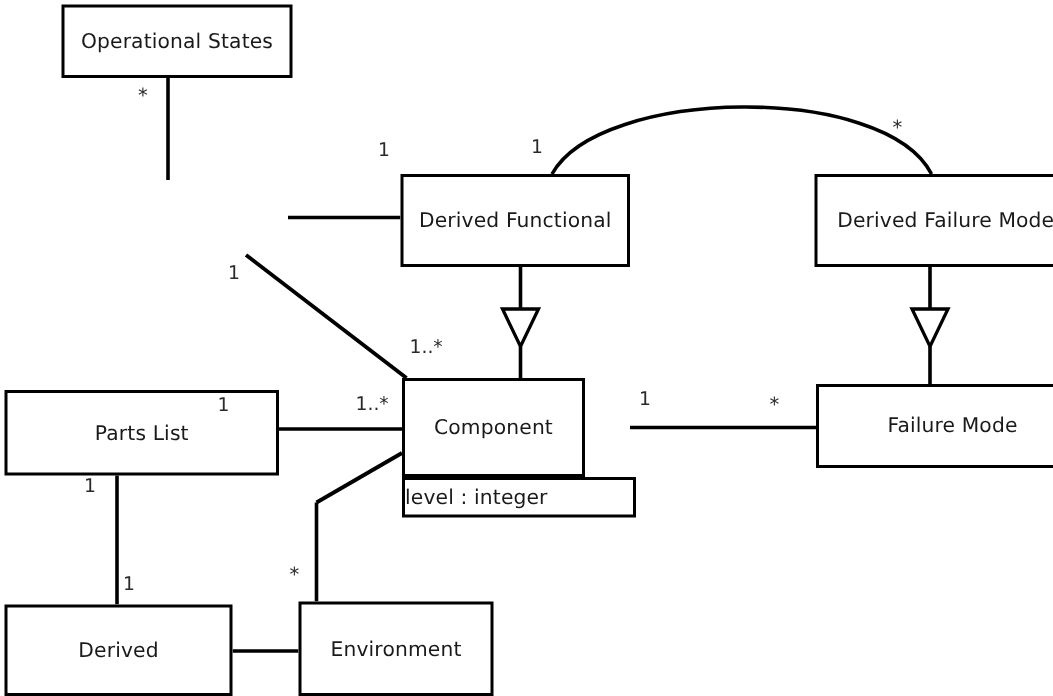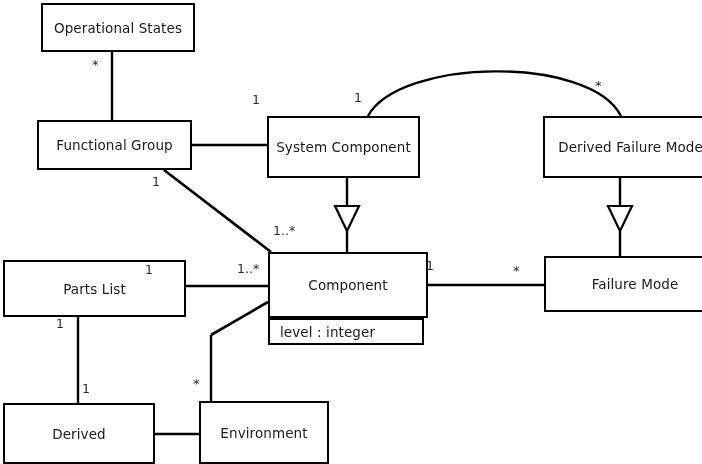--- a/index.html
+++ b/index.html
@@ -44,21 +44,20 @@
     background: #ffffff;
     border: 2.2px solid #000000;
     display: flex;
     align-items: center;
     z-index: 6;
   }
   .uml-attr-text {
     font-size: 13.5px;
     color: #1a1a1a;
     white-space: nowrap;
-    padding-left: 10px;
     letter-spacing: 0.1px;
   }
   .mult-label {
     position: absolute;
     font-size: 12.5px;
     color: #2a2a2a;
     white-space: nowrap;
     z-index: 8;
     line-height: 1;
   }
@@ -98,37 +97,34 @@
     <line x1="268" y1="302" x2="211" y2="335" stroke="#000" stroke-width="2.6"></line>
     <line x1="211" y1="335" x2="211" y2="401" stroke="#000" stroke-width="2.4"></line>
 
     <line x1="155" y1="434" x2="199" y2="434" stroke="#000" stroke-width="2.4"></line>
   </svg>
 
   <div class="uml-class" style="left:41px; top:3px; width:154px; height:49px;">
     <span class="uml-class-name">Operational States</span>
   </div>
 
-  <div class="uml-class" style="left:37px; top:120px; width:155px; height:50px;">
-    <span class="uml-class-name">Functional Group</span>
-  </div>
 
   <div class="uml-class" style="left:267px; top:116px; width:153px; height:62px;">
-    <span class="uml-class-name">System Component</span>
+    <span class="uml-class-name">Derived Functional</span>
   </div>
 
   <div class="uml-class" style="left:543px; top:116px; width:175px; height:62px;">
     <span class="uml-class-name">Derived Failure Mode</span>
   </div>
 
   <div class="uml-class" style="left:3px; top:260px; width:183px; height:57px;text-align:center;">
     <span class="uml-class-name">Parts List</span>
   </div>
 
-  <div class="uml-class" style="left:268px; top:252px; width:160px; height:66px;">
+  <div class="uml-class" style="left:268px; top:252px; width:122px; height:66px;">
     <span class="uml-class-name">Component</span>
   </div>
 
   <div class="uml-attr-box" style="left:268px; top:318px; width:156px; height:27px;">
     <span class="uml-attr-text">level : integer</span>
   </div>
 
   <div class="uml-class" style="left:544px; top:256px; width:182px; height:56px;">
     <span class="uml-class-name">Failure Mode</span>
   </div>

